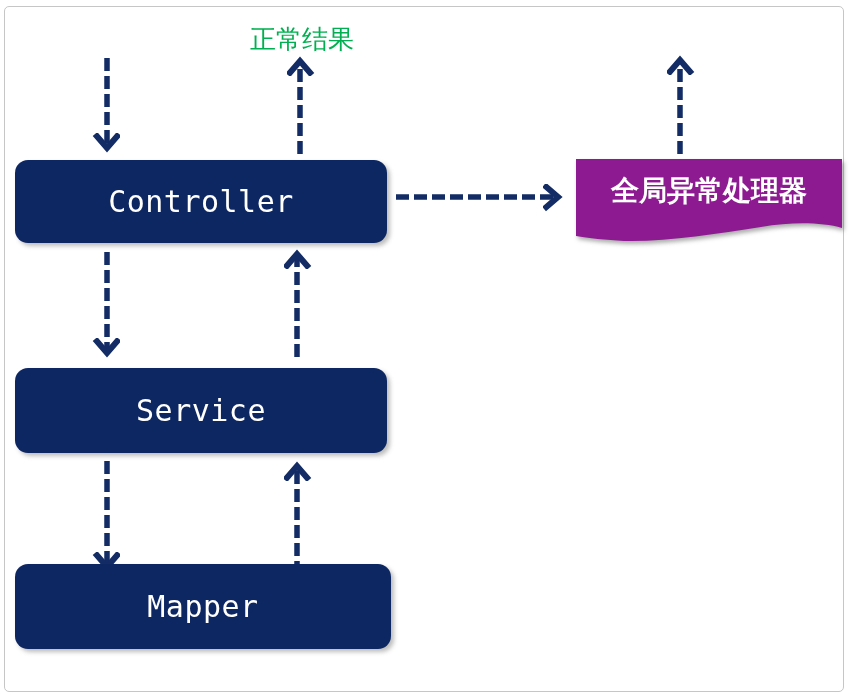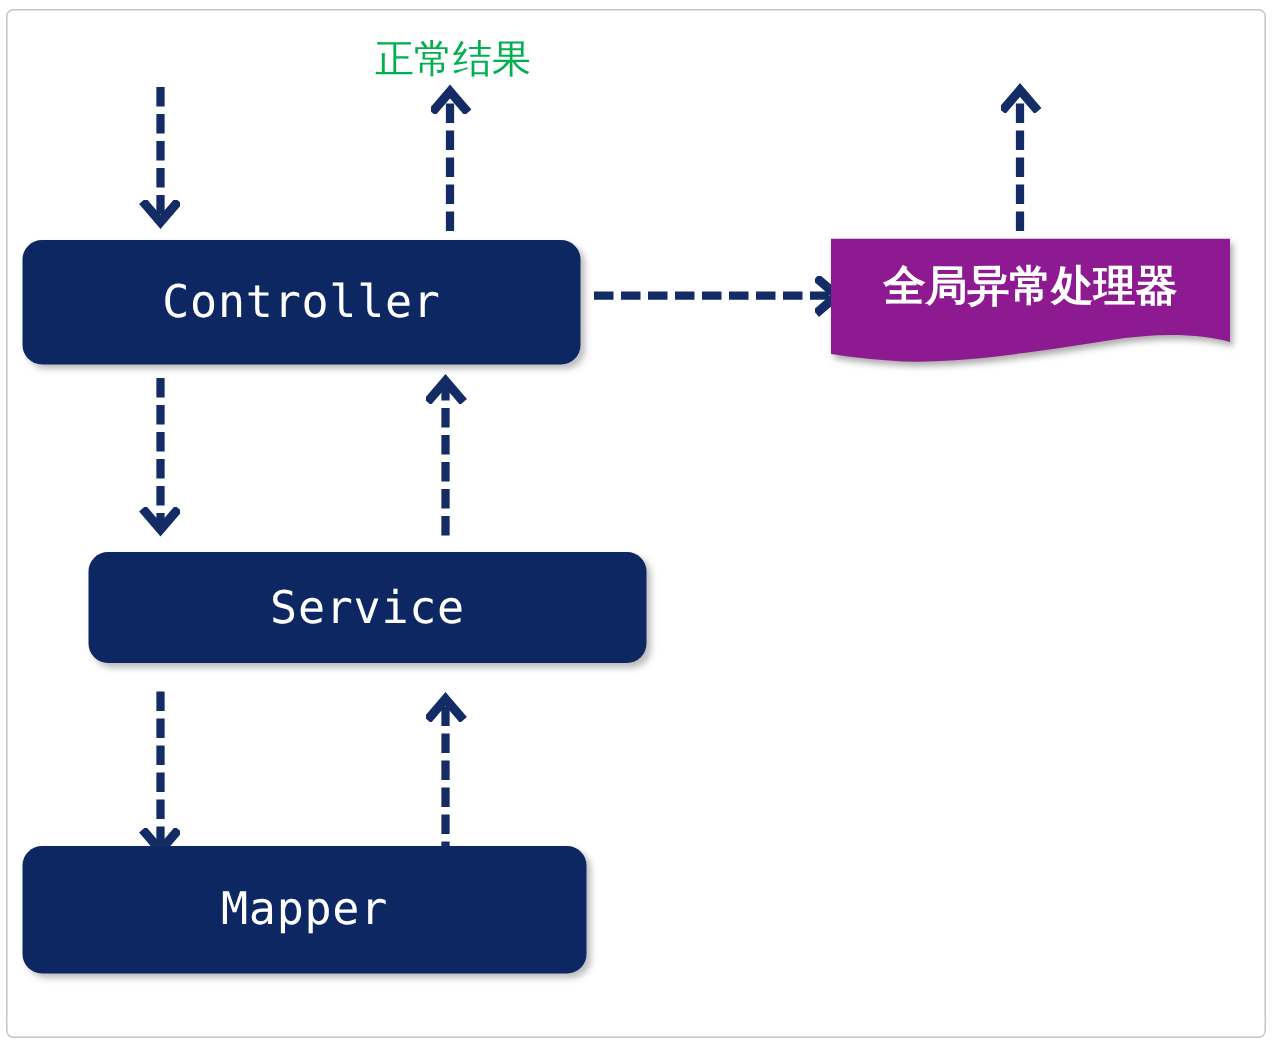--- a/index.html
+++ b/index.html
@@ -26,23 +26,23 @@
   .chev{stroke:var(--arrow);fill:none;stroke-width:6;stroke-linejoin:miter;}
   .node{
     position:absolute;background:var(--node-fill);border-radius:13px;
     display:flex;align-items:center;justify-content:center;
     color:var(--node-text);
     font-family:"DejaVu Sans Mono","Liberation Mono",monospace;
     font-size:30px;letter-spacing:.5px;
     box-shadow:3px 3px 4px rgba(110,110,110,.45);
   }
   .node-controller{left:15px;top:160px;width:372px;height:83px;}
-  .node-service{left:15px;top:368px;width:372px;height:74px;margin-left:44px;}
+  .node-service{left:15px;top:368px;width:372px;height:85px;}
   .node-mapper{left:15px;top:564px;width:376px;height:85px;}
-  .handler{position:absolute;left:554px;top:159px;width:241px;height:85px;}
+  .handler{position:absolute;left:576px;top:159px;width:241px;height:85px;}
   .handler svg{position:absolute;left:0;top:0;filter:drop-shadow(2px 3px 2px rgba(90,90,90,.5));}
   .handler-label{
     position:absolute;left:0;top:13px;width:266px;text-align:center;
     color:#ffffff;font-size:28px;font-weight:700;
     font-family:"Liberation Sans",sans-serif;
   }
   .result-label{
     position:absolute;top:22px;width:160px;text-align:center;
     font-size:26px;font-weight:500;
   }

